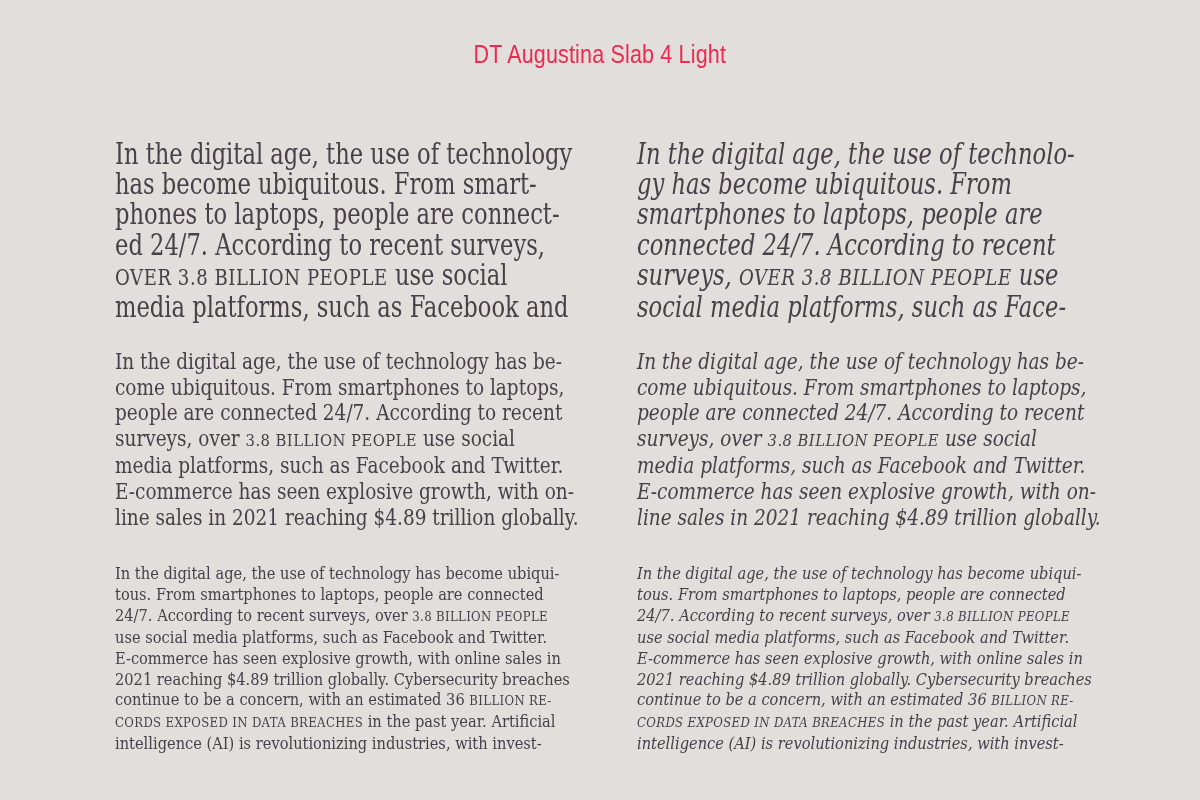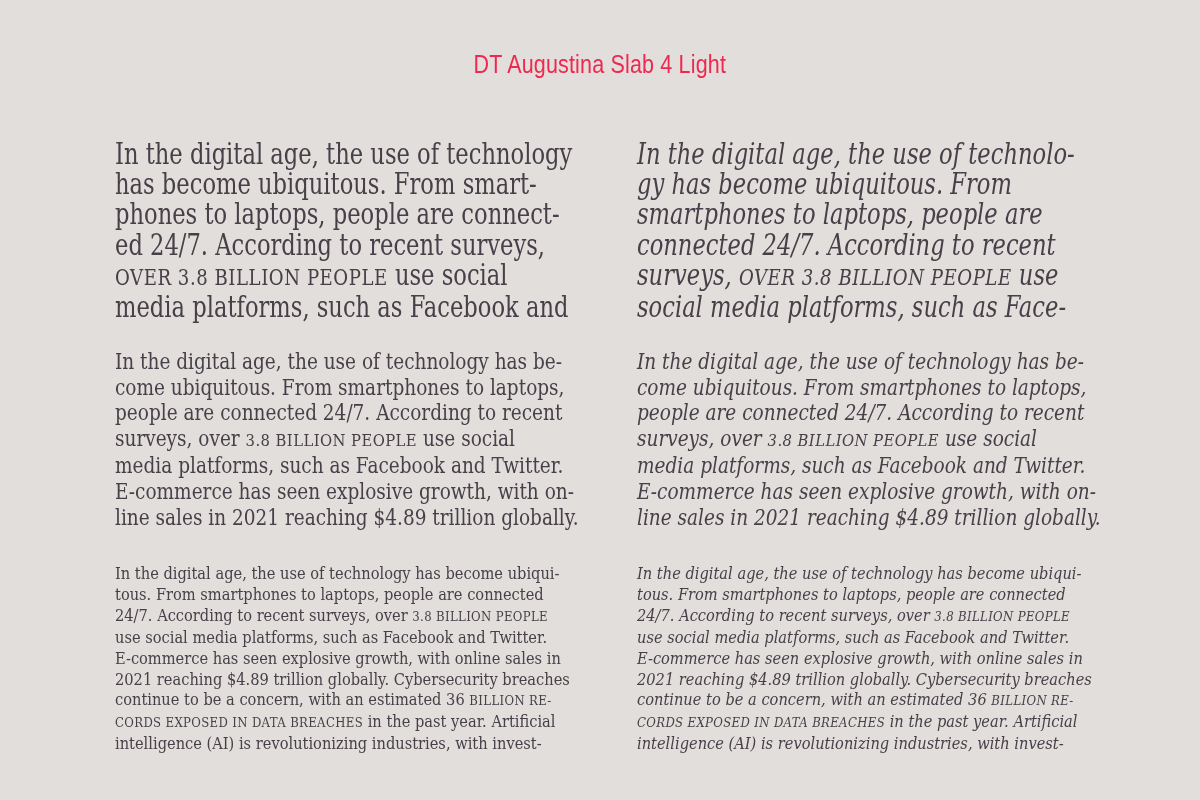--- a/index.html
+++ b/index.html
@@ -30,21 +30,21 @@
     left: 0;
     right: 0;
     height: 36px;
     display: flex;
     align-items: center;
     justify-content: center;
     font-family: "Liberation Sans", sans-serif;
     font-size: 25px;
     font-weight: normal;
     color: var(--accent);
-    margin: 16px;
+    margin: 6px;
   }
   .title-inner {
     display: inline-block;
     transform: scaleX(0.86);
     transform-origin: 50% 50%;
     letter-spacing: 0.2px;
   }
   .specimen {
     position: absolute;
     color: var(--text);

